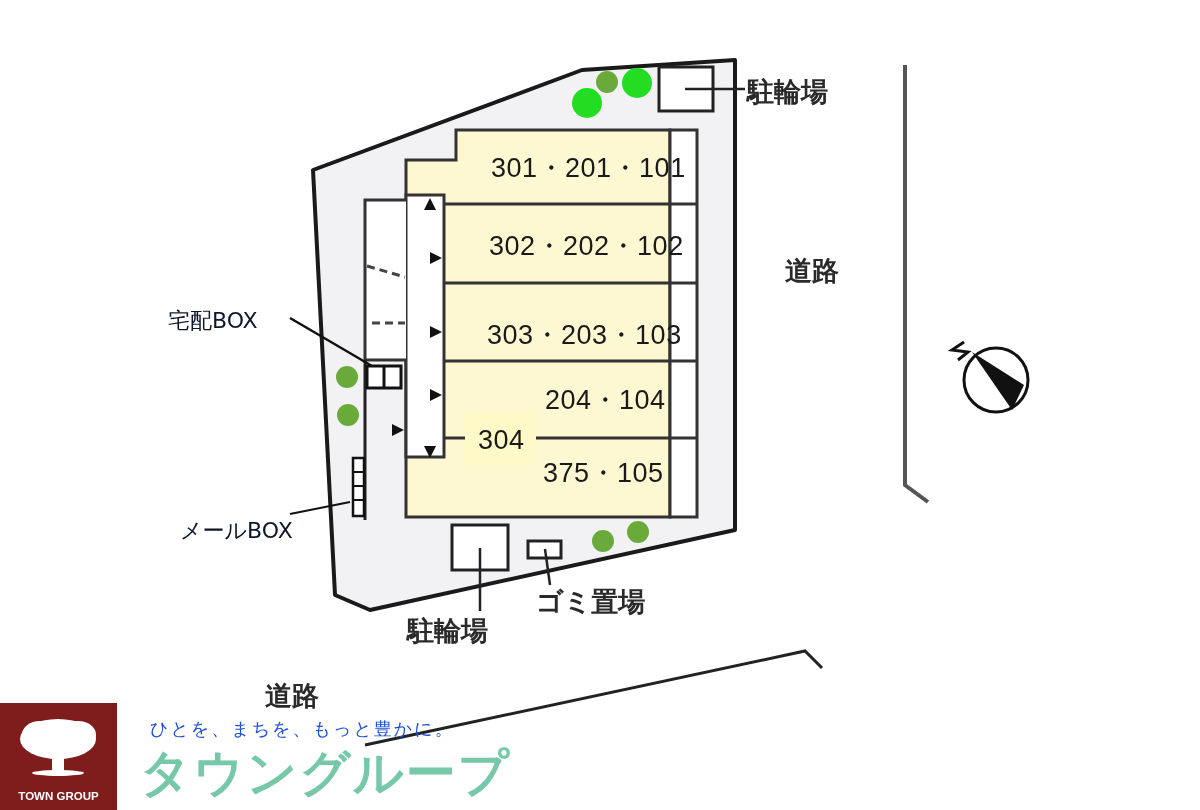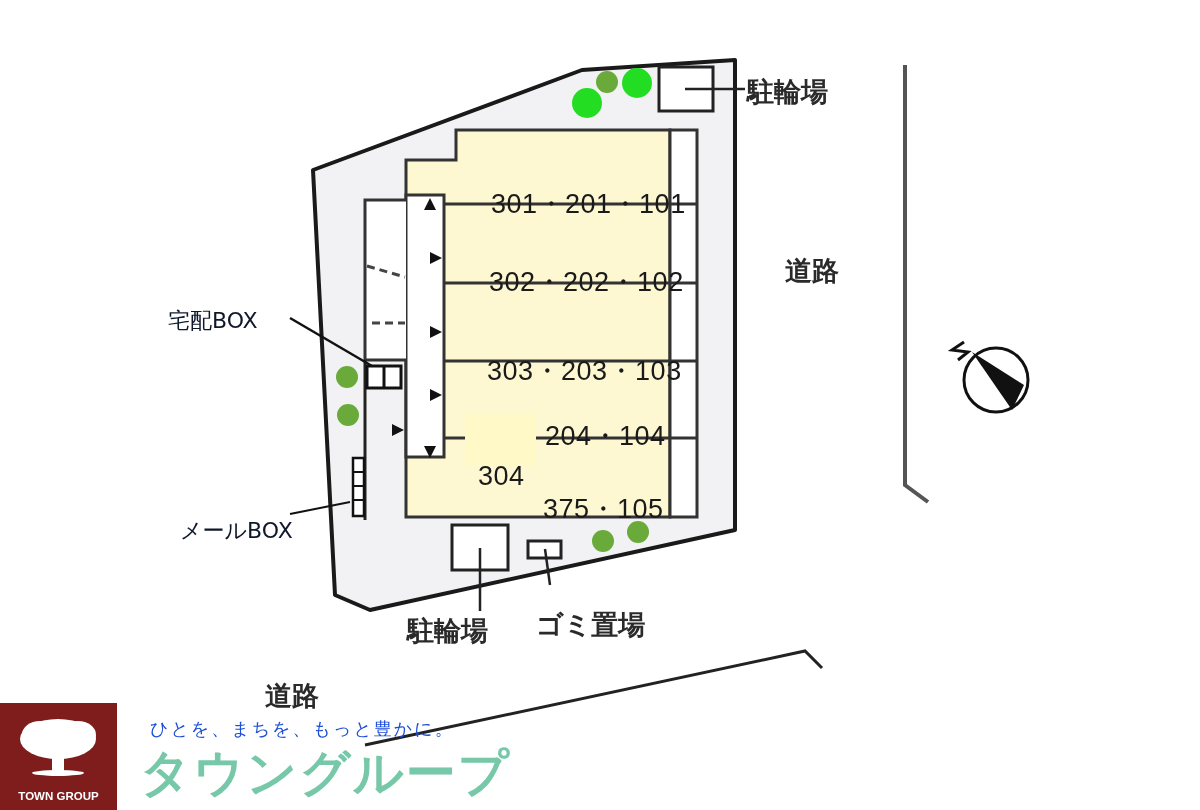--- a/index.html
+++ b/index.html
@@ -1,20 +1,20 @@
 <!DOCTYPE html>
 <html><head>
 <meta charset="utf-8">
 <style>
   html, body { margin:0; padding:0; background:#ffffff; }
   body { width:1200px; height:810px; position:relative; overflow:hidden;
          font-family:"DejaVu Sans", "Liberation Sans", sans-serif; }
   #plan { position:absolute; left:0; top:0; }
   .lbl { position:absolute; color:#1a1a1a; white-space:nowrap; line-height:1;text-align:center; }
-  .unit-label { font-family:"Liberation Sans", "DejaVu Sans", sans-serif; font-size:27px; letter-spacing:0.5px;margin-top:36px; }
+  .unit-label { font-family:"Liberation Sans", "DejaVu Sans", sans-serif; font-size:27px; letter-spacing:0.5px; }
   .jp-label { font-size:27px; font-weight:bold; color:#2a2a2a; }
   .box-label { font-size:22px; color:#0f172a; }
   .logo { position:absolute; left:0; top:703px; width:117px; height:107px; background:#7f1d1d; }
   .logo-text { position:absolute; left:0; width:117px; bottom:8px; text-align:center;
                color:#ffffff; font-size:11.5px; font-weight:bold; font-family:"Liberation Sans", sans-serif; }
   .tagline { position:absolute; left:150px; top:717px; color:#1d4ed8; font-size:18px; letter-spacing:2px; }
   .brand { position:absolute; left:140px; top:740px; color:#76c8a8; font-size:50px; font-weight:bold; letter-spacing:2px; }
 </style>
 </head>
 <body>
@@ -89,21 +89,21 @@
 <div class="lbl unit-label" style="left:491px;top:155px;">301・201・101</div>
 <div class="lbl unit-label" style="left:489px;top:233px;">302・202・102</div>
 <div class="lbl unit-label" style="left:487px;top:322px;">303・203・103</div>
 <div class="lbl unit-label" style="left:545px;top:387px;">204・104</div>
 <div class="lbl unit-label" style="left:478px;top:427px;">304</div>
 <div class="lbl unit-label" style="left:543px;top:460px;">375・105</div>
 
 <div class="lbl jp-label" style="left:747px;top:78px;">駐輪場</div>
 <div class="lbl jp-label" style="left:785px;top:257px;">道路</div>
 <div class="lbl jp-label" style="left:407px;top:617px;">駐輪場</div>
-<div class="lbl jp-label" style="left:536px;top:612px;font-family:Liberation Serif, serif;">ゴミ置場</div>
+<div class="lbl jp-label" style="left:536px;top:588px;">ゴミ置場</div>
 <div class="lbl jp-label" style="left:265px;top:682px;">道路</div>
 <div class="lbl box-label" style="left:168px;top:310px;">宅配BOX</div>
 <div class="lbl box-label" style="left:180px;top:520px;">メールBOX</div>
 
 <div class="logo">
   <svg width="117" height="80" viewBox="0 0 117 80" style="position:absolute;left:0;top:4px;">
     <ellipse cx="58" cy="32" rx="38" ry="20" fill="#fff"></ellipse>
     <ellipse cx="40" cy="28" rx="18" ry="14" fill="#fff"></ellipse>
     <ellipse cx="78" cy="28" rx="18" ry="14" fill="#fff"></ellipse>
     <rect x="52" y="44" width="12" height="22" fill="#fff"></rect>

